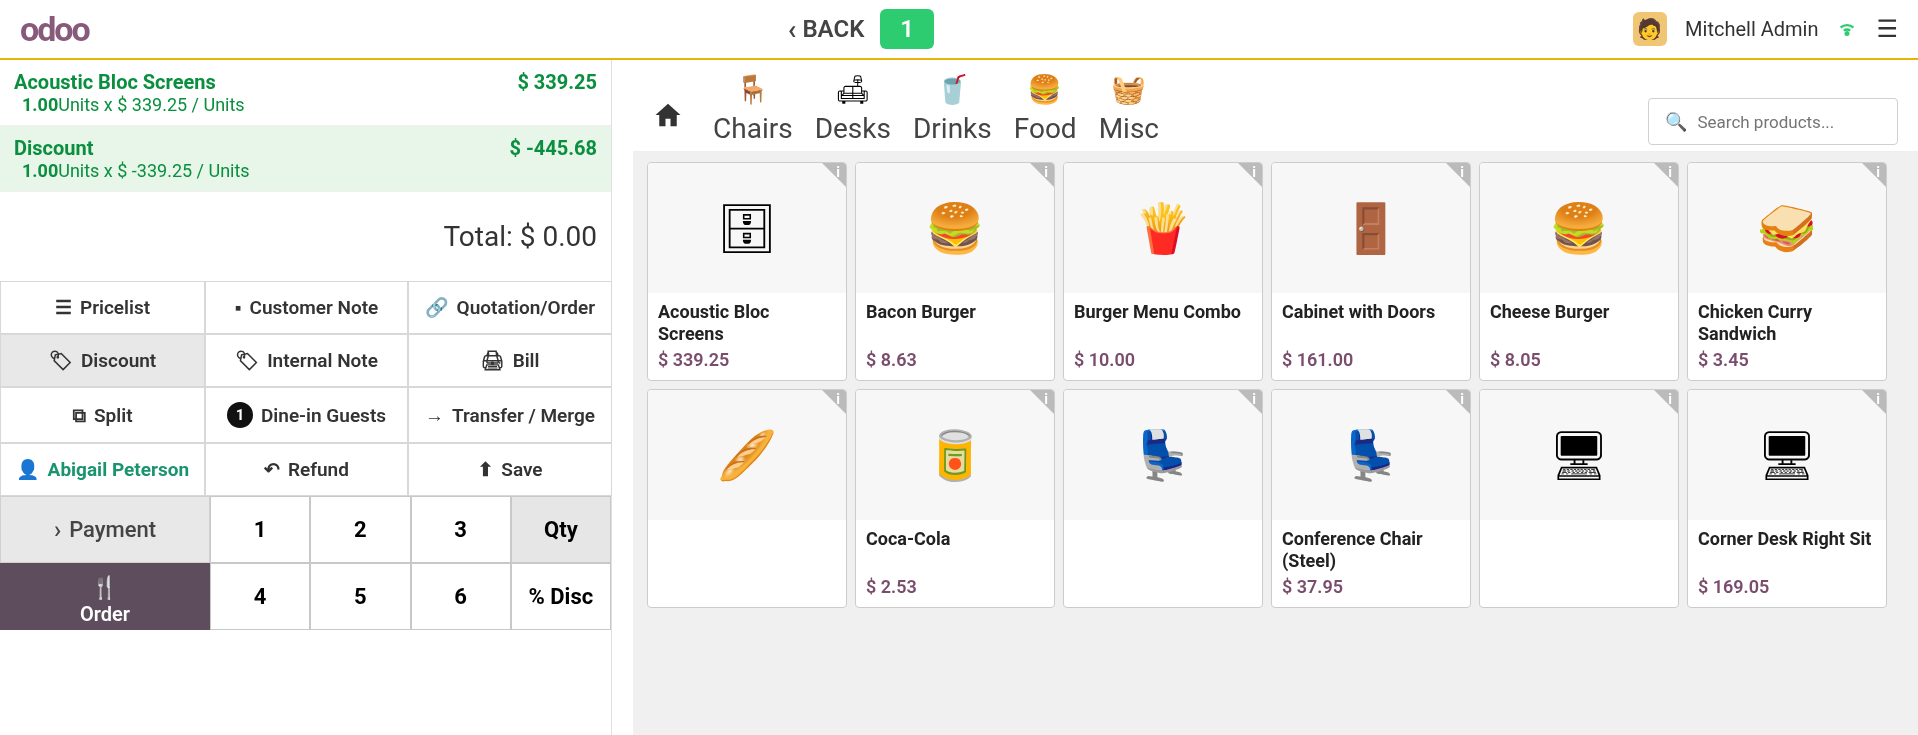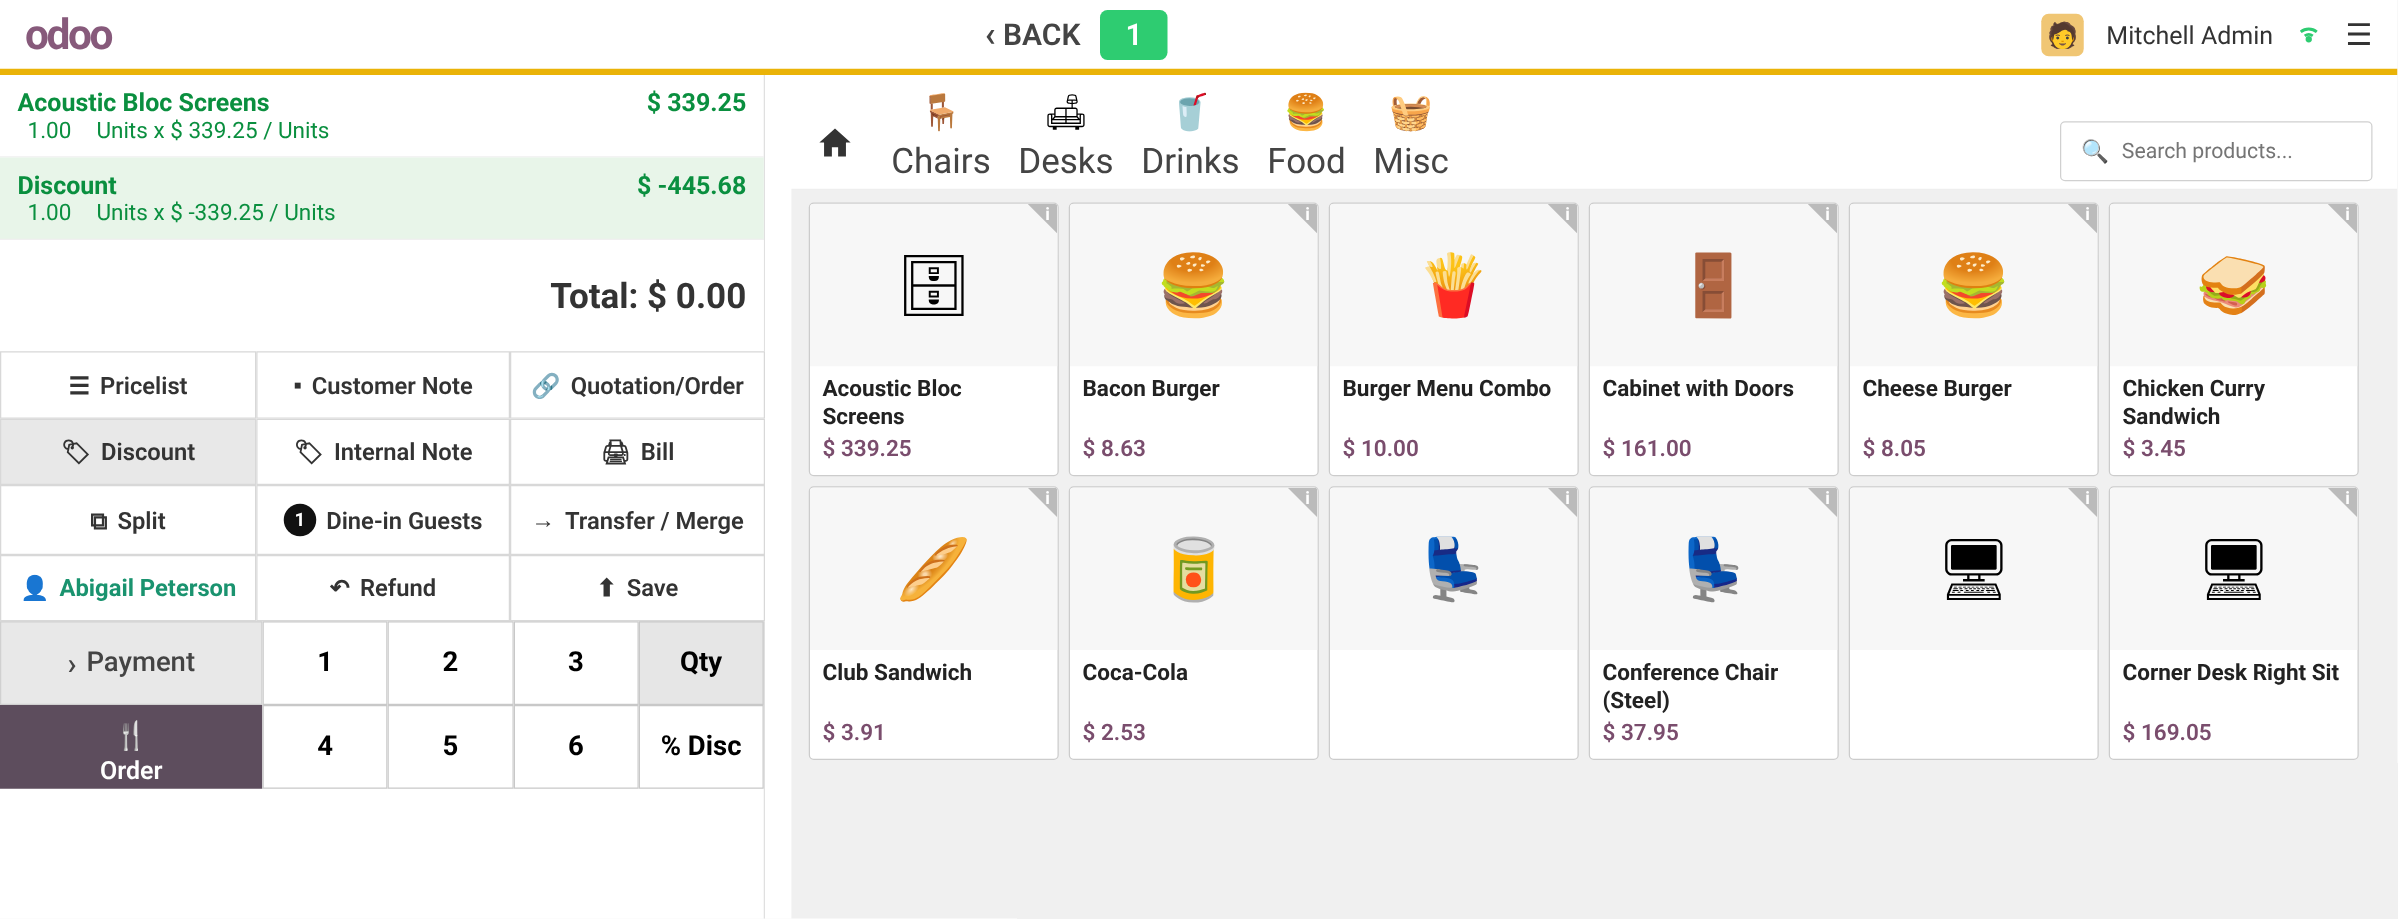--- a/index.html
+++ b/index.html
@@ -1,19 +1,19 @@
 <!DOCTYPE html>
 <html><head>
 <meta charset="utf-8">
 <style>
 * { margin: 0; padding: 0; box-sizing: border-box; font-family: -apple-system, BlinkMacSystemFont, "Segoe UI", Roboto, sans-serif; }
 body { background: #fff; width: 1918px; height: 735px; overflow: hidden; }
 
 
-.topbar { height: 60px; border-bottom: 5px solid #eab308; display: flex; align-items: center; padding: 0 20px; }
+.topbar { height: 60px; border-bottom: 2px solid #eab308; display: flex; align-items: center; padding: 0 20px; }
 .logo { font-size: 34px; font-weight: 700; color: #875A7B; letter-spacing: -2px; }
 .topbar-center { flex: 1; display: flex; align-items: center; justify-content: center; gap: 16px; }
 .back-btn { display: flex; align-items: center; font-size: 24px; font-weight: 600; color: #444; cursor: pointer; }
 .back-btn .chev { font-size: 28px; margin-right: 6px; }
 .table-badge { background: #2ecc71; color: #fff; font-size: 24px; font-weight: 600; padding: 6px 20px; border-radius: 6px; }
 .topbar-right { display: flex; align-items: center; gap: 18px; }
 .user-avatar { width: 34px; height: 34px; background: #f0c674; border-radius: 6px; display: flex; align-items: center; justify-content: center; font-size: 20px; }
 .username { font-size: 20px; color: #333; }
 .wifi-icon { color: #2ecc71; font-size: 22px; }
 .menu-icon { font-size: 24px; color: #333; cursor: pointer; }
@@ -22,22 +22,22 @@
 
 
 .left-panel { width: 612px; flex-shrink: 0; display: flex; flex-direction: column; border-right: 1px solid #e0e0e0; }
 .order-lines { }
 .order-line { padding: 10px 14px; border-bottom: 1px solid #f0f0f0; }
 .order-line.sel { background: #e8f5e9; }
 .ol-row1 { display: flex; justify-content: space-between; }
 .ol-name { font-size: 20px; font-weight: 700; color: #0a8f3f; }
 .ol-price { font-size: 20px; font-weight: 700; color: #0a8f3f; }
 .ol-row2 { font-size: 18px; color: #0a8f3f; padding-left: 8px; }
-.ol-qty { font-weight: 400; margin-right: 20px; }
-.total-row { padding: 28px 14px; font-size: 28px; font-weight: 700; color: #333; text-align: right; background: #fff; }
+.ol-qty { font-weight: 700; margin-right: 0; }
+.total-row { padding: 28px 14px; font-size: 28px; font-weight: 400; color: #333; text-align: right; background: #fff; }
 
 .action-grid { display: grid; grid-template-columns: 205px 203px 204px; }
 .action-cell { border: 1px solid #d8d8d8; padding: 14px 8px; font-size: 19px; font-weight: 600; color: #333; display: flex; align-items: center; justify-content: center; gap: 8px; cursor: pointer; background: #fff; min-height: 52px; }
 .action-cell.active { background: #e8e8e8; }
 .guest-badge { background: #111; color: #fff; border-radius: 50%; width: 26px; height: 26px; display: inline-flex; align-items: center; justify-content: center; font-size: 15px; font-weight: 700; }
 .customer-name { color: #1a936f; font-weight: 700; font-size: 19px; }
 
 .payment-row { display: flex; }
 .payment-btn { width: 210px; display: flex; align-items: center; justify-content: center; font-size: 22px; font-weight: 500; color: #444; background: #e8e8e8; border: 1px solid #d0d0d0; cursor: pointer; }
 .payment-btn .chev-r { font-size: 24px; margin-right: 8px; }
@@ -289,24 +289,20 @@
     <div class="product-body">
       <div class="product-name">Chicken Curry Sandwich</div>
       <div class="product-price">$ 3.45</div>
     </div>
         </div>
         <div class="product-card">
     <div class="product-img">
       <span>🥖</span>
       <div class="info-badge">i</div>
     </div>
-    <div class="product-body">
-      <div class="product-name">Club Sandwich</div>
-      <div class="product-price">$ 3.91</div>
-    </div>
         </div>
         <div class="product-card">
     <div class="product-img">
       <span>🥫</span>
       <div class="info-badge">i</div>
     </div>
     <div class="product-body">
       <div class="product-name">Coca-Cola</div>
       <div class="product-price">$ 2.53</div>
     </div>

